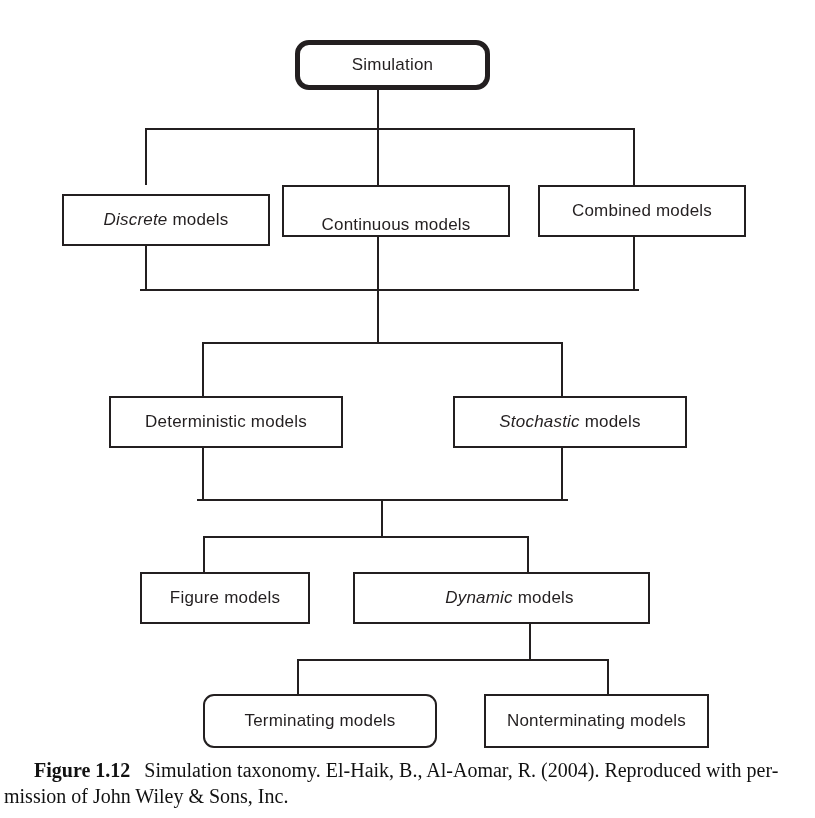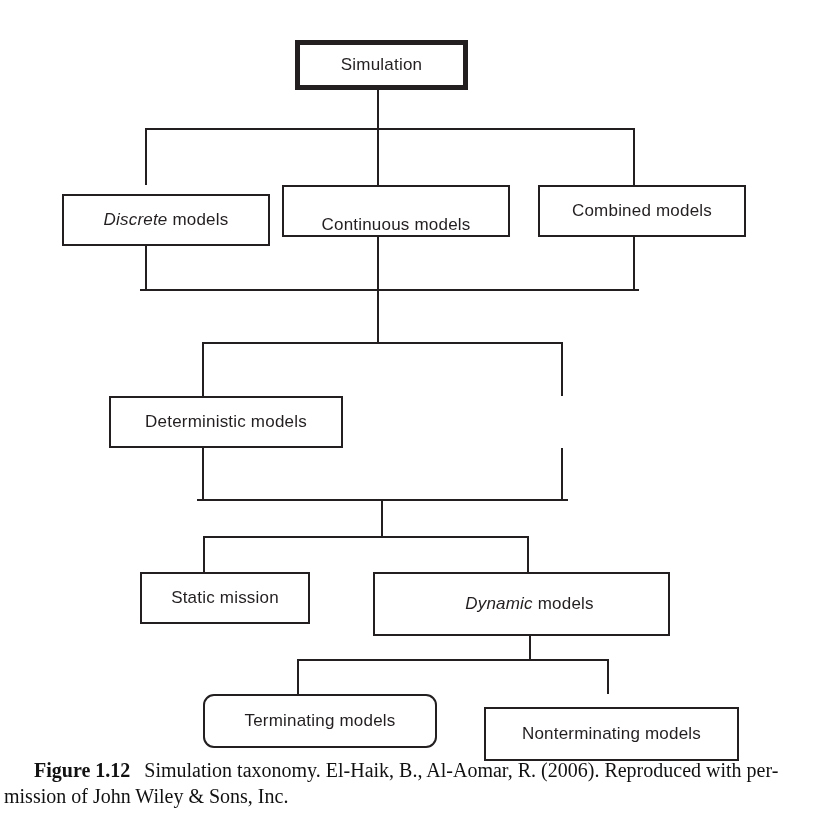--- a/index.html
+++ b/index.html
@@ -69,55 +69,58 @@
     <div class="ln" style="left:381px; top:499px; width:2px;  height:39px;"></div>
     <div class="ln" style="left:203px; top:536px; width:326px; height:2px;"></div>
     <div class="ln" style="left:203px; top:536px; width:2px;  height:36px;"></div>
     <div class="ln" style="left:527px; top:536px; width:2px;  height:36px;"></div>
 
     <div class="ln" style="left:529px; top:624px; width:2px;  height:37px;"></div>
     <div class="ln" style="left:297px; top:659px; width:312px; height:2px;"></div>
     <div class="ln" style="left:297px; top:659px; width:2px;  height:35px;"></div>
     <div class="ln" style="left:607px; top:659px; width:2px;  height:35px;"></div>
 
-    <div class="node root" style="left:295px; top:40px; width:173px; height:50px;">
+    <div class="node root" style="left:295px; top:40px; width:195px; height:50px;border-radius:14px;">
       <span>Simulation</span>
     </div>
 
     <div class="node" style="left:62px; top:194px; width:208px; height:52px;">
       <span><i>Discrete</i><span> models</span></span>
     </div>
 
     <div class="node" style="left:282px; top:185px; width:228px; height:52px;align-items:flex-end;">
       <span>Continuous models</span>
     </div>
 
     <div class="node" style="left:530px; top:185px; width:208px; height:52px;margin-left:8px;">
       <span>Combined models</span>
     </div>
 
     <div class="node" style="left:109px; top:396px; width:234px; height:52px;">
       <span>Deterministic models</span>
     </div>
 
+    <div class="node" style="left:453px; top:396px; width:234px; height:52px;">
+      <span><i>Stochastic</i><span> models</span></span>
+    </div>
 
     <div class="node" style="left:140px; top:572px; width:170px; height:52px;">
-      <span>Static mission</span>
+      <span>Figure models</span>
     </div>
 
-    <div class="node" style="left:373px; top:572px; width:297px; height:64px;padding-left:16px;">
+    <div class="node" style="left:353px; top:572px; width:297px; height:52px;padding-left:16px;">
       <span><i>Dynamic</i><span> models</span></span>
     </div>
 
     <div class="node" style="left:203px; top:694px; width:234px; height:54px;border-radius:11px;">
       <span>Terminating models</span>
     </div>
 
-    <div class="node" style="left:484px; top:694px; width:255px; height:54px;margin-top:13px;">
+    <div class="node" style="left:484px; top:694px; width:225px; height:54px;">
       <span>Nonterminating models</span>
     </div>
   </div>
 
   <p class="caption">
-    <strong>Figure 1.12</strong><span>Simulation taxonomy.  El-Haik, B., Al-Aomar, R. (2006). Reproduced with per-</span><br>
+    <strong>Figure 1.12</strong><span>Simulation taxonomy.  El-Haik, B., Al-Aomar, R. (2004). Reproduced with per-</span><br>
     <span>mission of John Wiley &amp; Sons, Inc.</span>
   </p>
 </div>
 
 </body></html>

